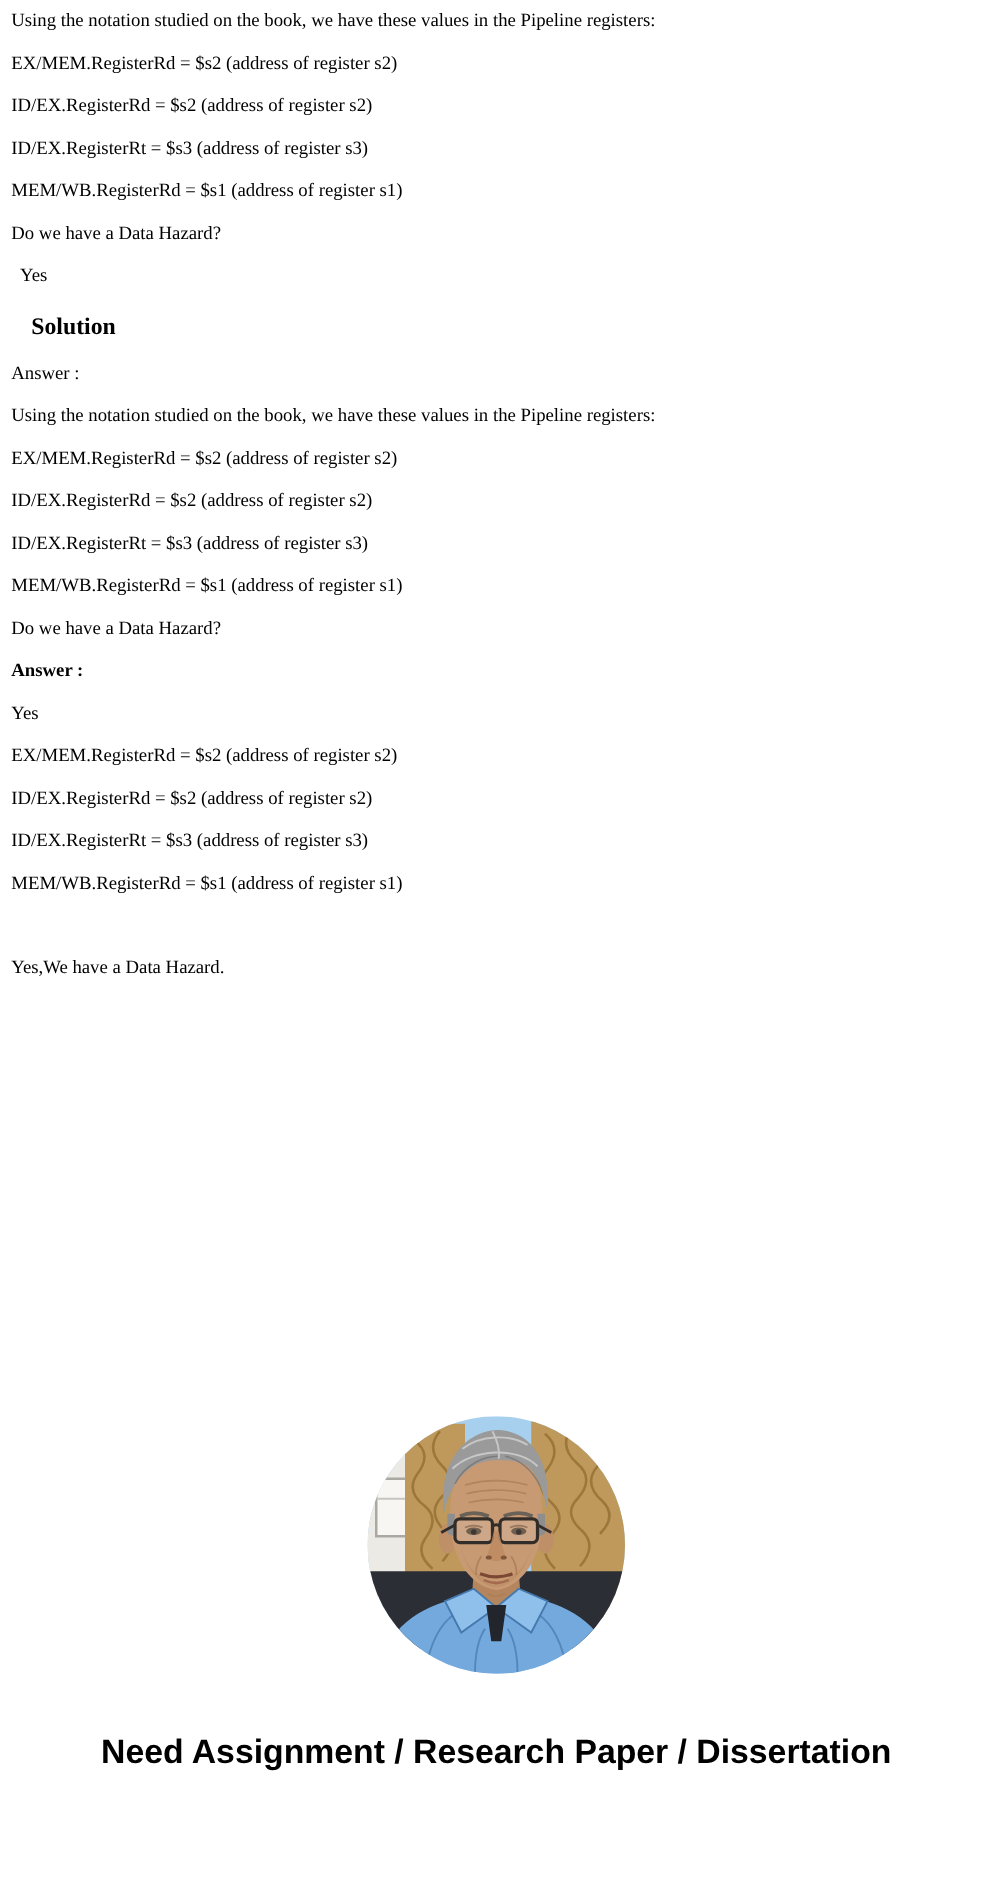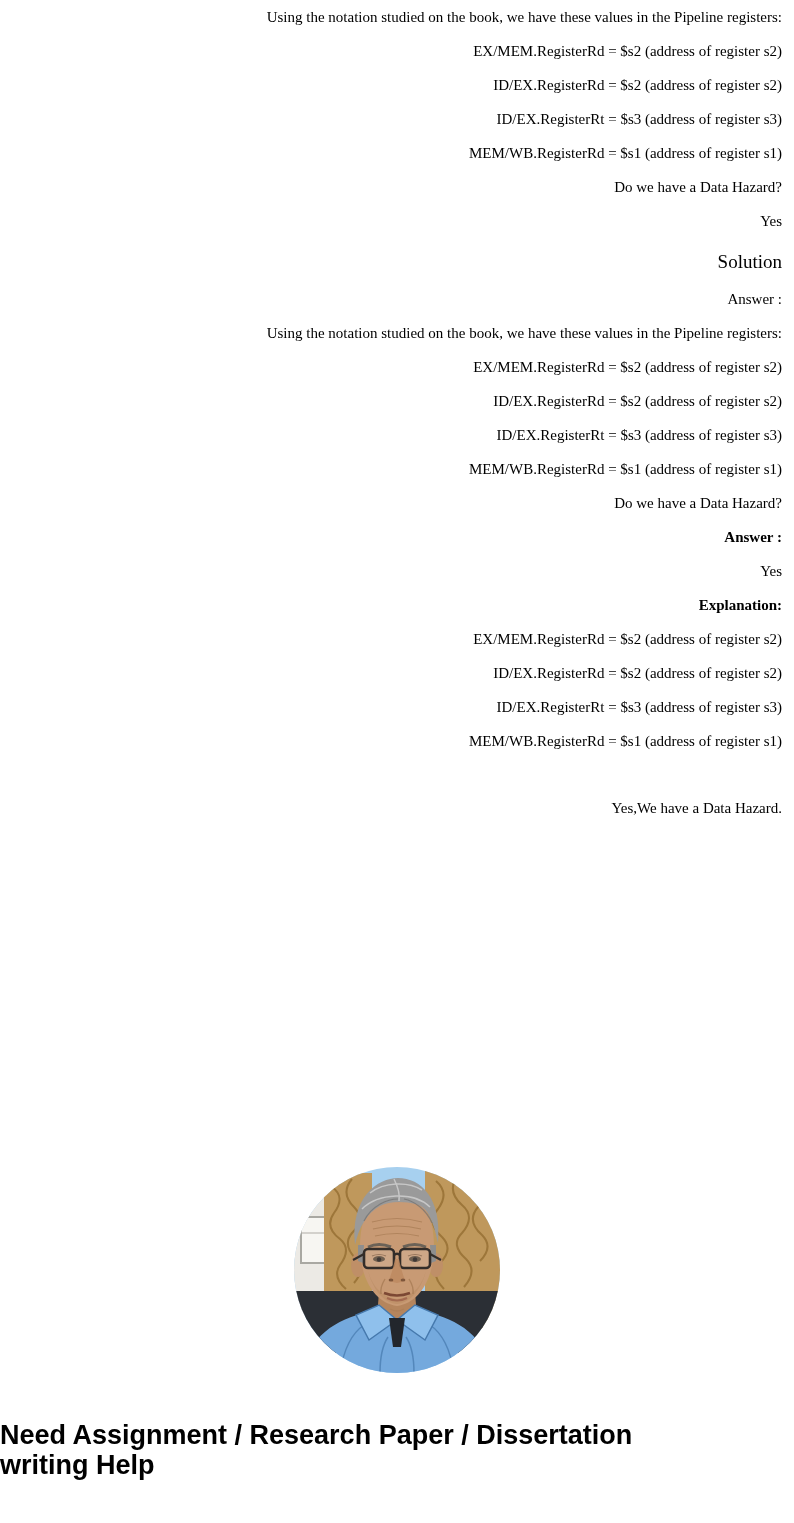--- a/index.html
+++ b/index.html
@@ -11,55 +11,54 @@
   body {
     width: 794px;
     min-height: 1523px;
     font-family: "Liberation Serif", serif;
     position: relative;
   }
   .doc {
     padding: 8px 12px 0 9px;
     font-size: 15px;
     line-height: 18px;
-    text-align: right;
   }
   .para {
     margin: 16px 0;
   }
   .doc .para:first-child {
     margin-top: 0;
   }
   .indent {
     padding-left: 7px;
   }
   .bold {
     font-weight: bold;
   }
   .gap {
     margin-top: 49px;
   }
   h3.heading {
     font-size: 19px;
     line-height: 23px;
-    margin: 20px 0 17px 4px;
-    font-weight: normal;
+    margin: 20px 0 17px 16px;
+    font-weight: bold;
     font-family: "Liberation Serif", serif;
   }
   .avatar-wrap {
     margin: 350px auto 0 auto;
     width: 206px;
     height: 206px;
   }
   .avatar-wrap svg {
     display: block;
   }
   footer.ad {
     margin-top: 47px;
-    text-align: left;
+    text-align: center;
     font-family: "Liberation Sans", sans-serif;
     font-weight: 700;
     font-size: 27px;
     line-height: 30px;
     color: #000000;
   }
   footer.ad .ad-line {
     white-space: nowrap;
   }
 </style>
@@ -79,21 +78,20 @@
 
   <p class="para">Answer :</p>
   <p class="para">Using the notation studied on the book, we have these values in the Pipeline registers:</p>
   <p class="para">EX/MEM.RegisterRd = $s2 (address of register s2)</p>
   <p class="para">ID/EX.RegisterRd = $s2 (address of register s2)</p>
   <p class="para">ID/EX.RegisterRt = $s3 (address of register s3)</p>
   <p class="para">MEM/WB.RegisterRd = $s1 (address of register s1)</p>
   <p class="para">Do we have a Data Hazard?</p>
   <p class="para bold">Answer :</p>
   <p class="para">Yes</p>
-  <p class="para bold">Explanation:</p>
   <p class="para">EX/MEM.RegisterRd = $s2 (address of register s2)</p>
   <p class="para">ID/EX.RegisterRd = $s2 (address of register s2)</p>
   <p class="para">ID/EX.RegisterRt = $s3 (address of register s3)</p>
   <p class="para">MEM/WB.RegisterRd = $s1 (address of register s1)</p>
   <p class="para gap">Yes,We have a Data Hazard.</p>
 </main>
 
 <div class="avatar-wrap">
   <svg width="206" height="206" viewBox="0 0 206 206" role="img">
     <defs>
@@ -189,14 +187,13 @@
       <path d="M90,126 Q103,131 116,126" stroke="#7c4833" stroke-width="2.6" fill="none"></path>
       <path d="M93,131 Q103,136 113,131" stroke="#9c604a" stroke-width="2" fill="none" opacity="0.8"></path>
 
       <path d="M96,142 Q103,146 110,142" stroke="#a87c55" stroke-width="1.3" fill="none" opacity="0.6"></path>
     </g>
   </svg>
 </div>
 
 <footer class="ad">
   <div class="ad-line">Need Assignment / Research Paper / Dissertation</div>
-  <div class="ad-line">writing Help</div>
 </footer>
 
 </body></html>

